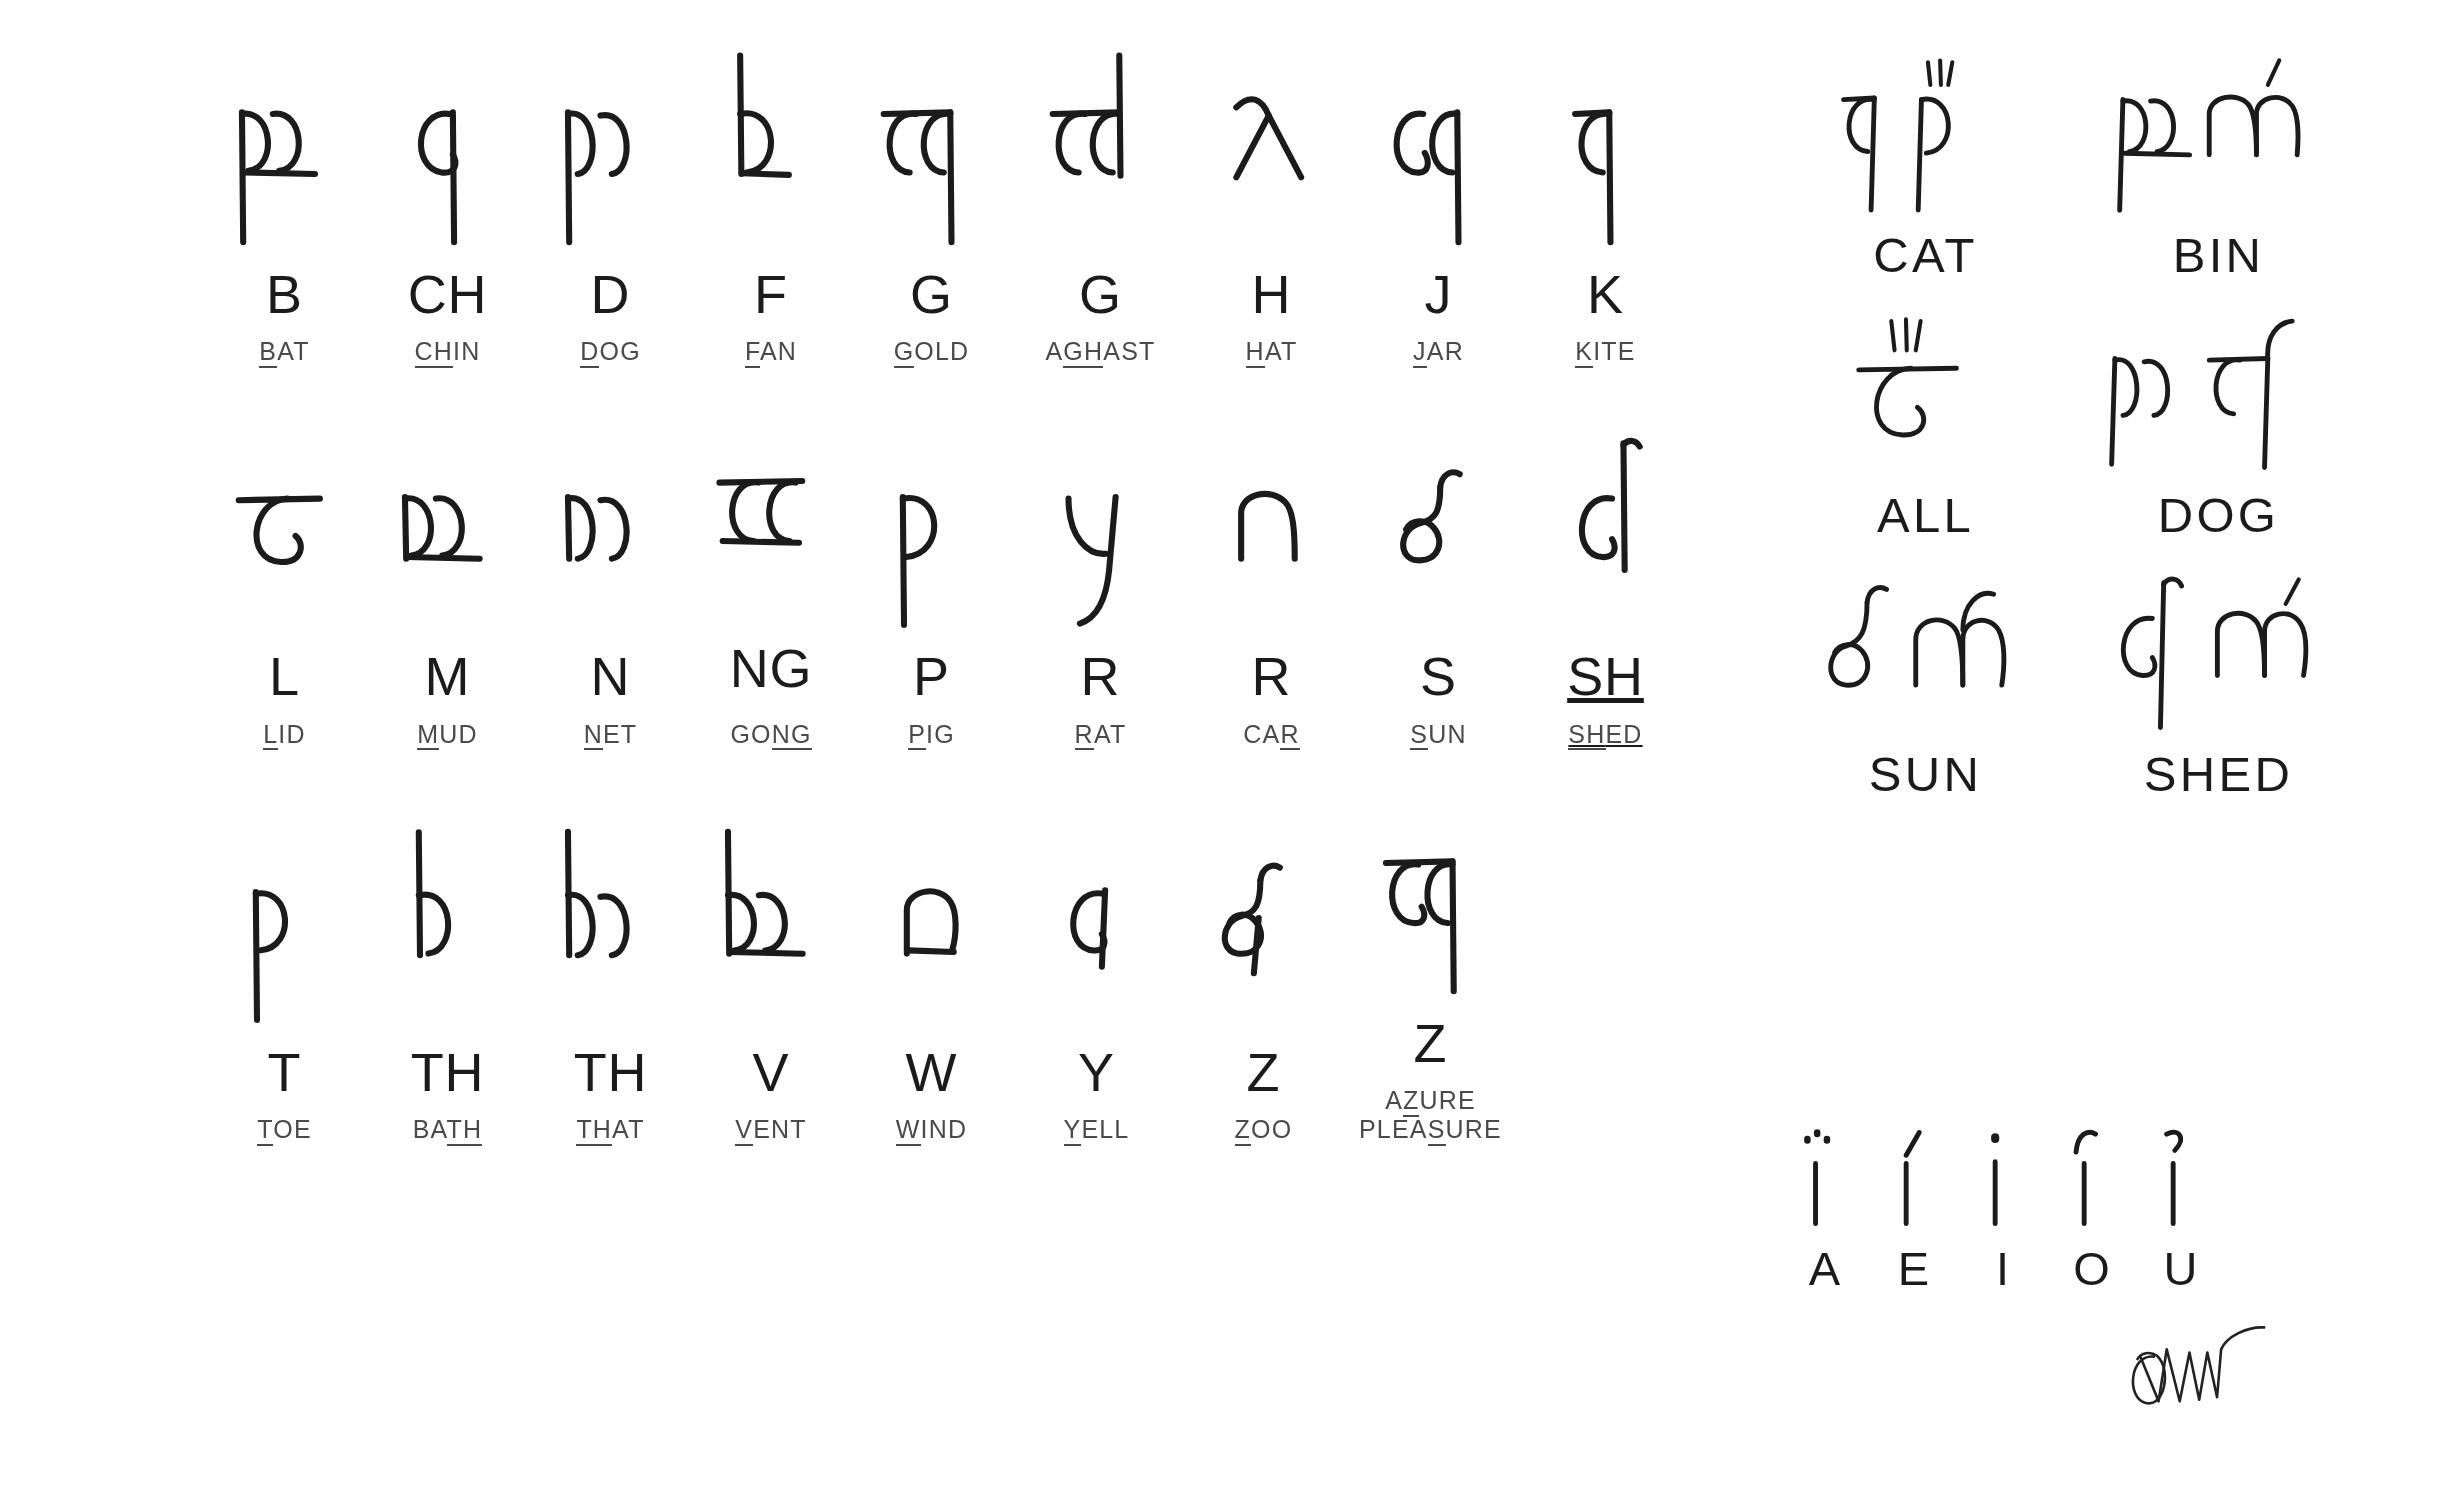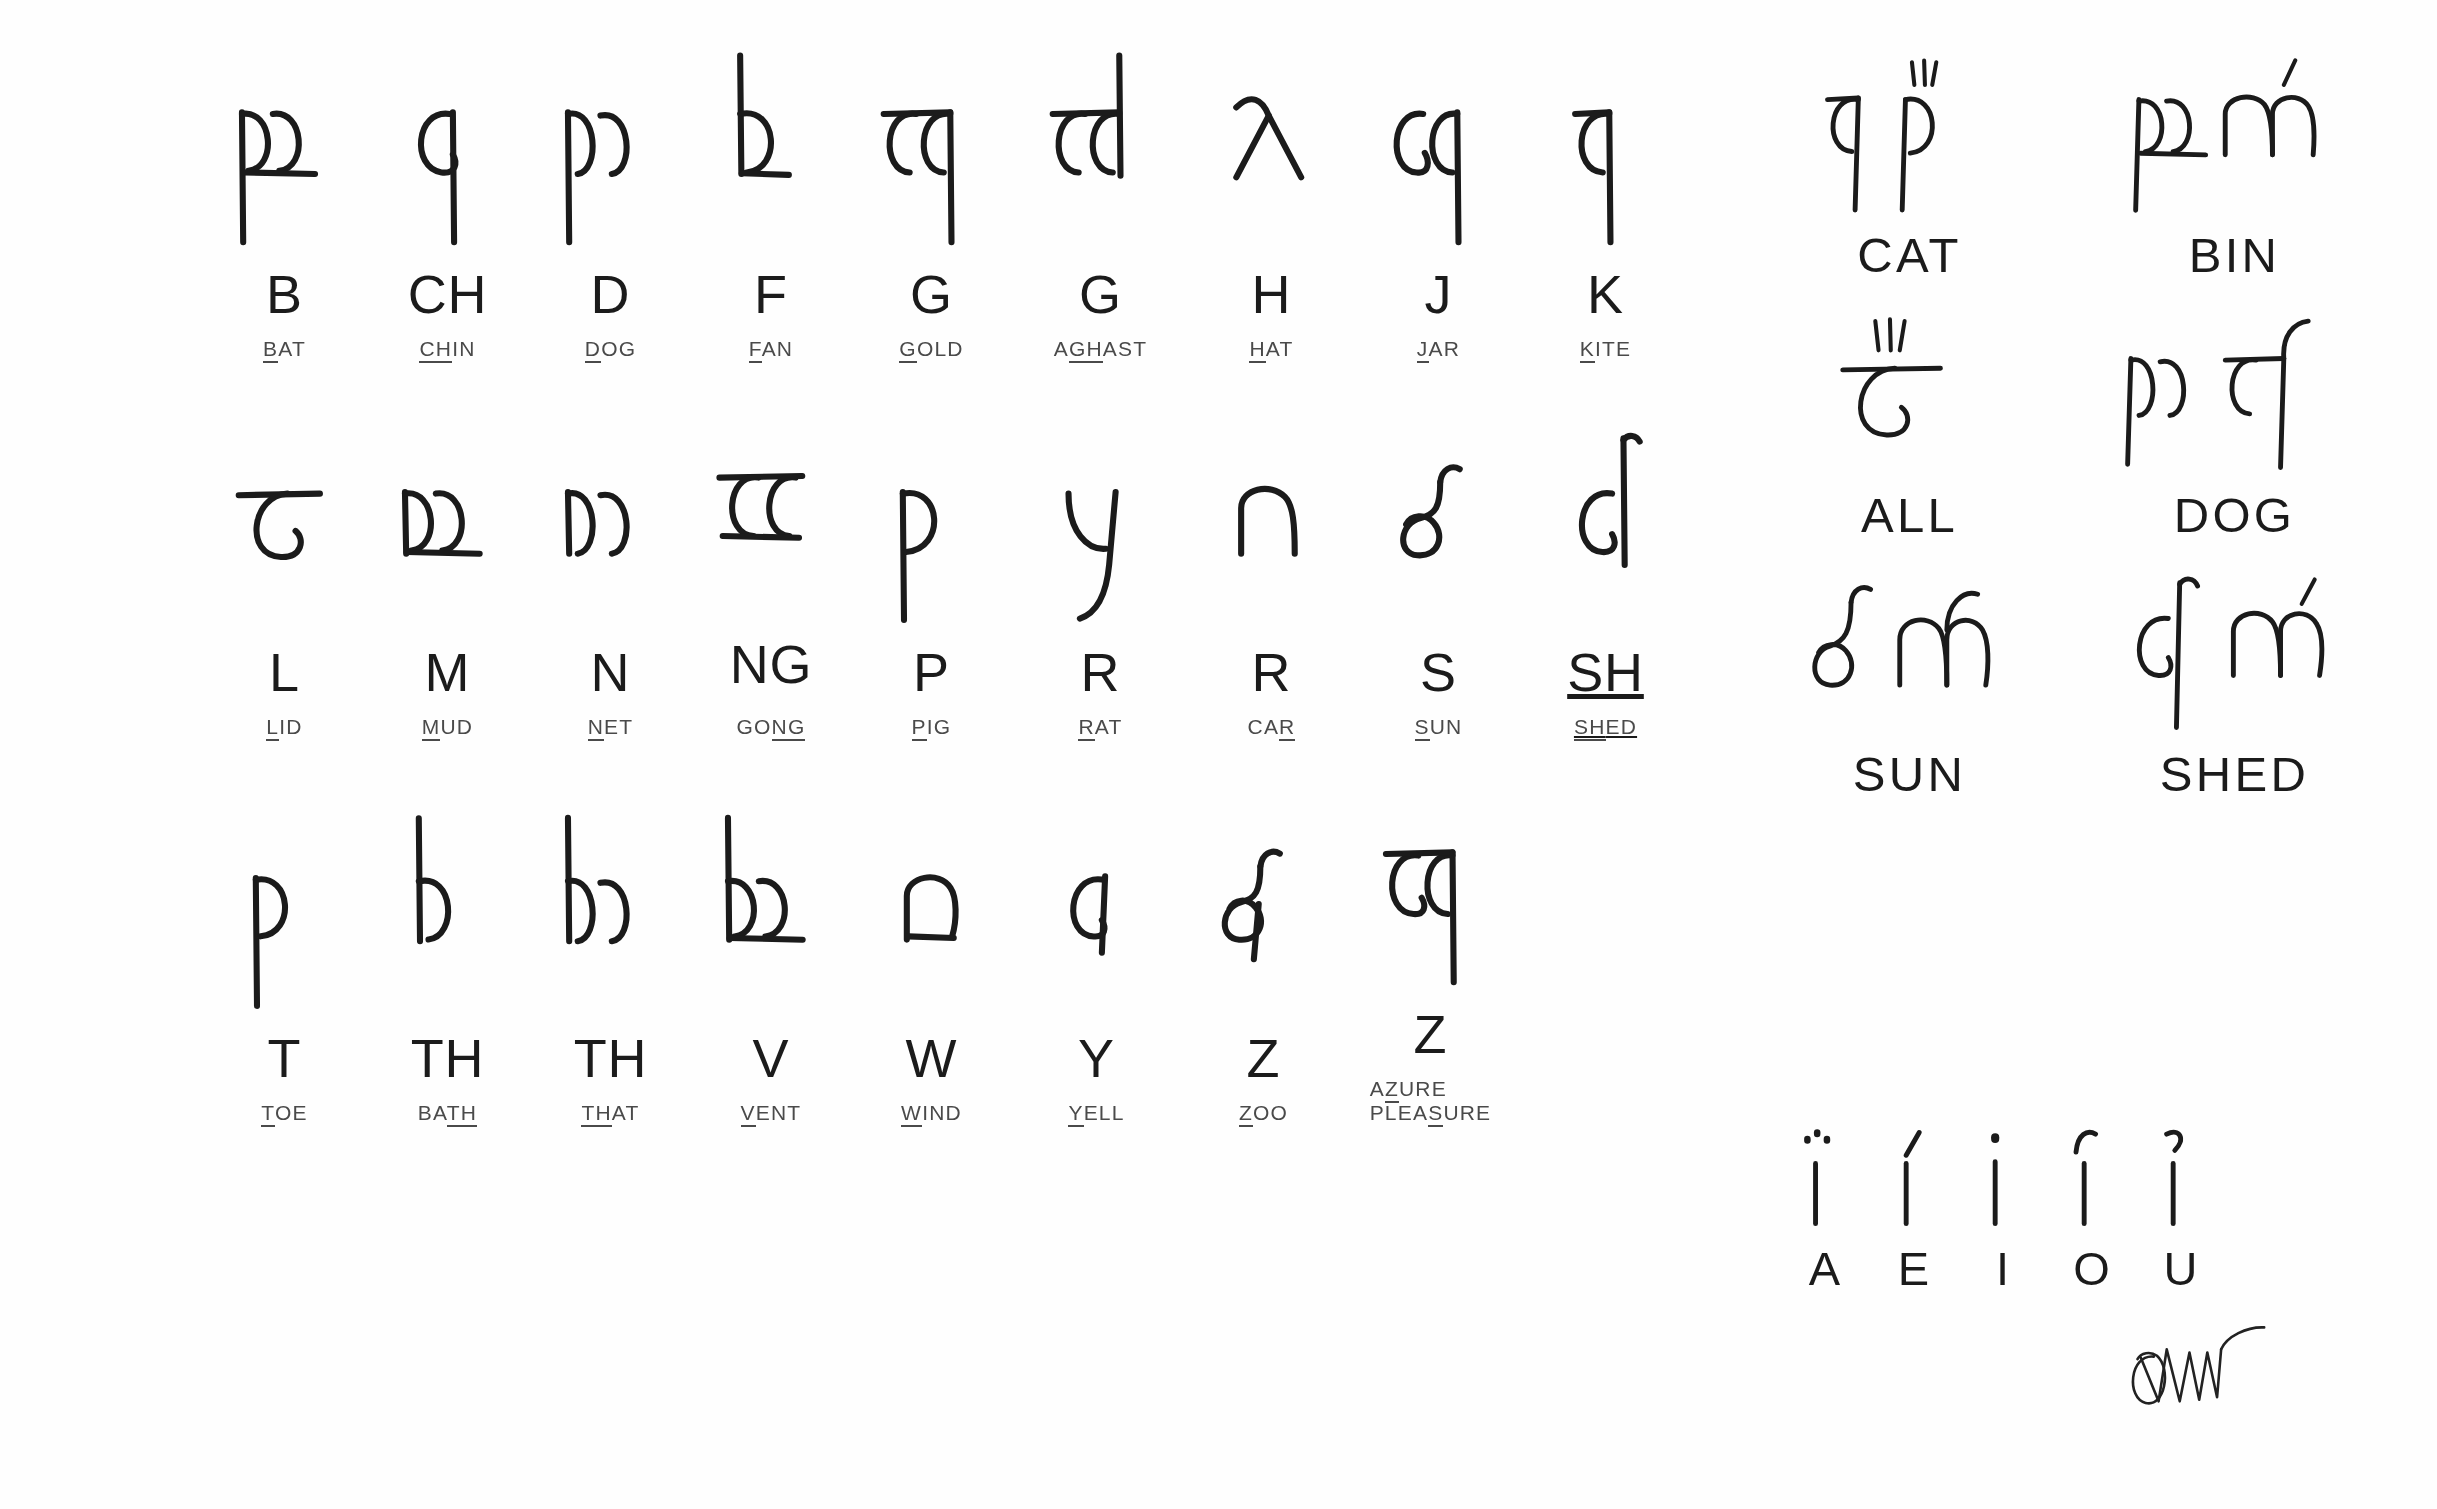--- a/index.html
+++ b/index.html
@@ -39,43 +39,43 @@
   .glyph-box svg{display:block;overflow:visible;}
   .latin{
     font-size:54px;
     letter-spacing:0.8px;
     line-height:1;
     margin-top:14.6px;
     color:#1b1b1b;
     font-weight:400;
   }
   .example{
-    font-size:21px;
+    font-size:25px;
     letter-spacing:1.2px;
     line-height:1.15;
     margin-top:16.3px;
     color:#4a4a4a;
-    text-align:left;
+    text-align:center;
     white-space:nowrap;
   }
   .example .u{
     border-bottom:2.4px solid #4a4a4a;
     padding-bottom:0.8px;
   }
   .example .l2{display:block;margin-top:0;}
 
   
   .right-block{
     position:absolute;
     left:1763px; top:49px;
     width:618px;
   }
   .word-row{
     display:flex;
-    justify-content:space-between;
+    justify-content:center;
     margin-bottom:28px;
   }
   .word-cell{
     width:293px;
     display:flex;
     flex-direction:column;
     align-items:center;
   }
   .word-glyph{
     height:171px;

